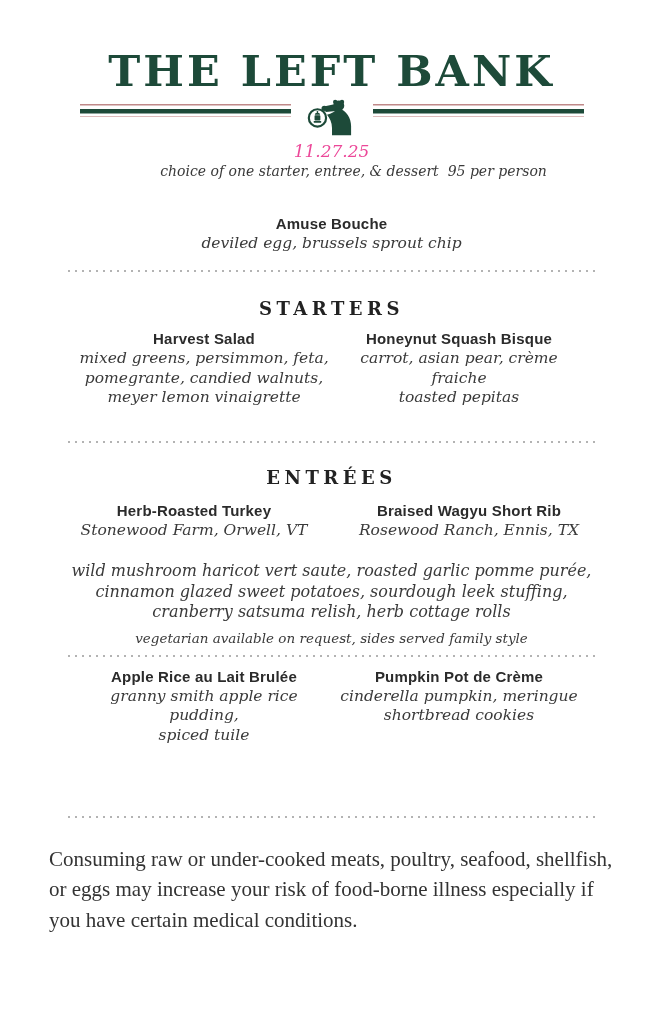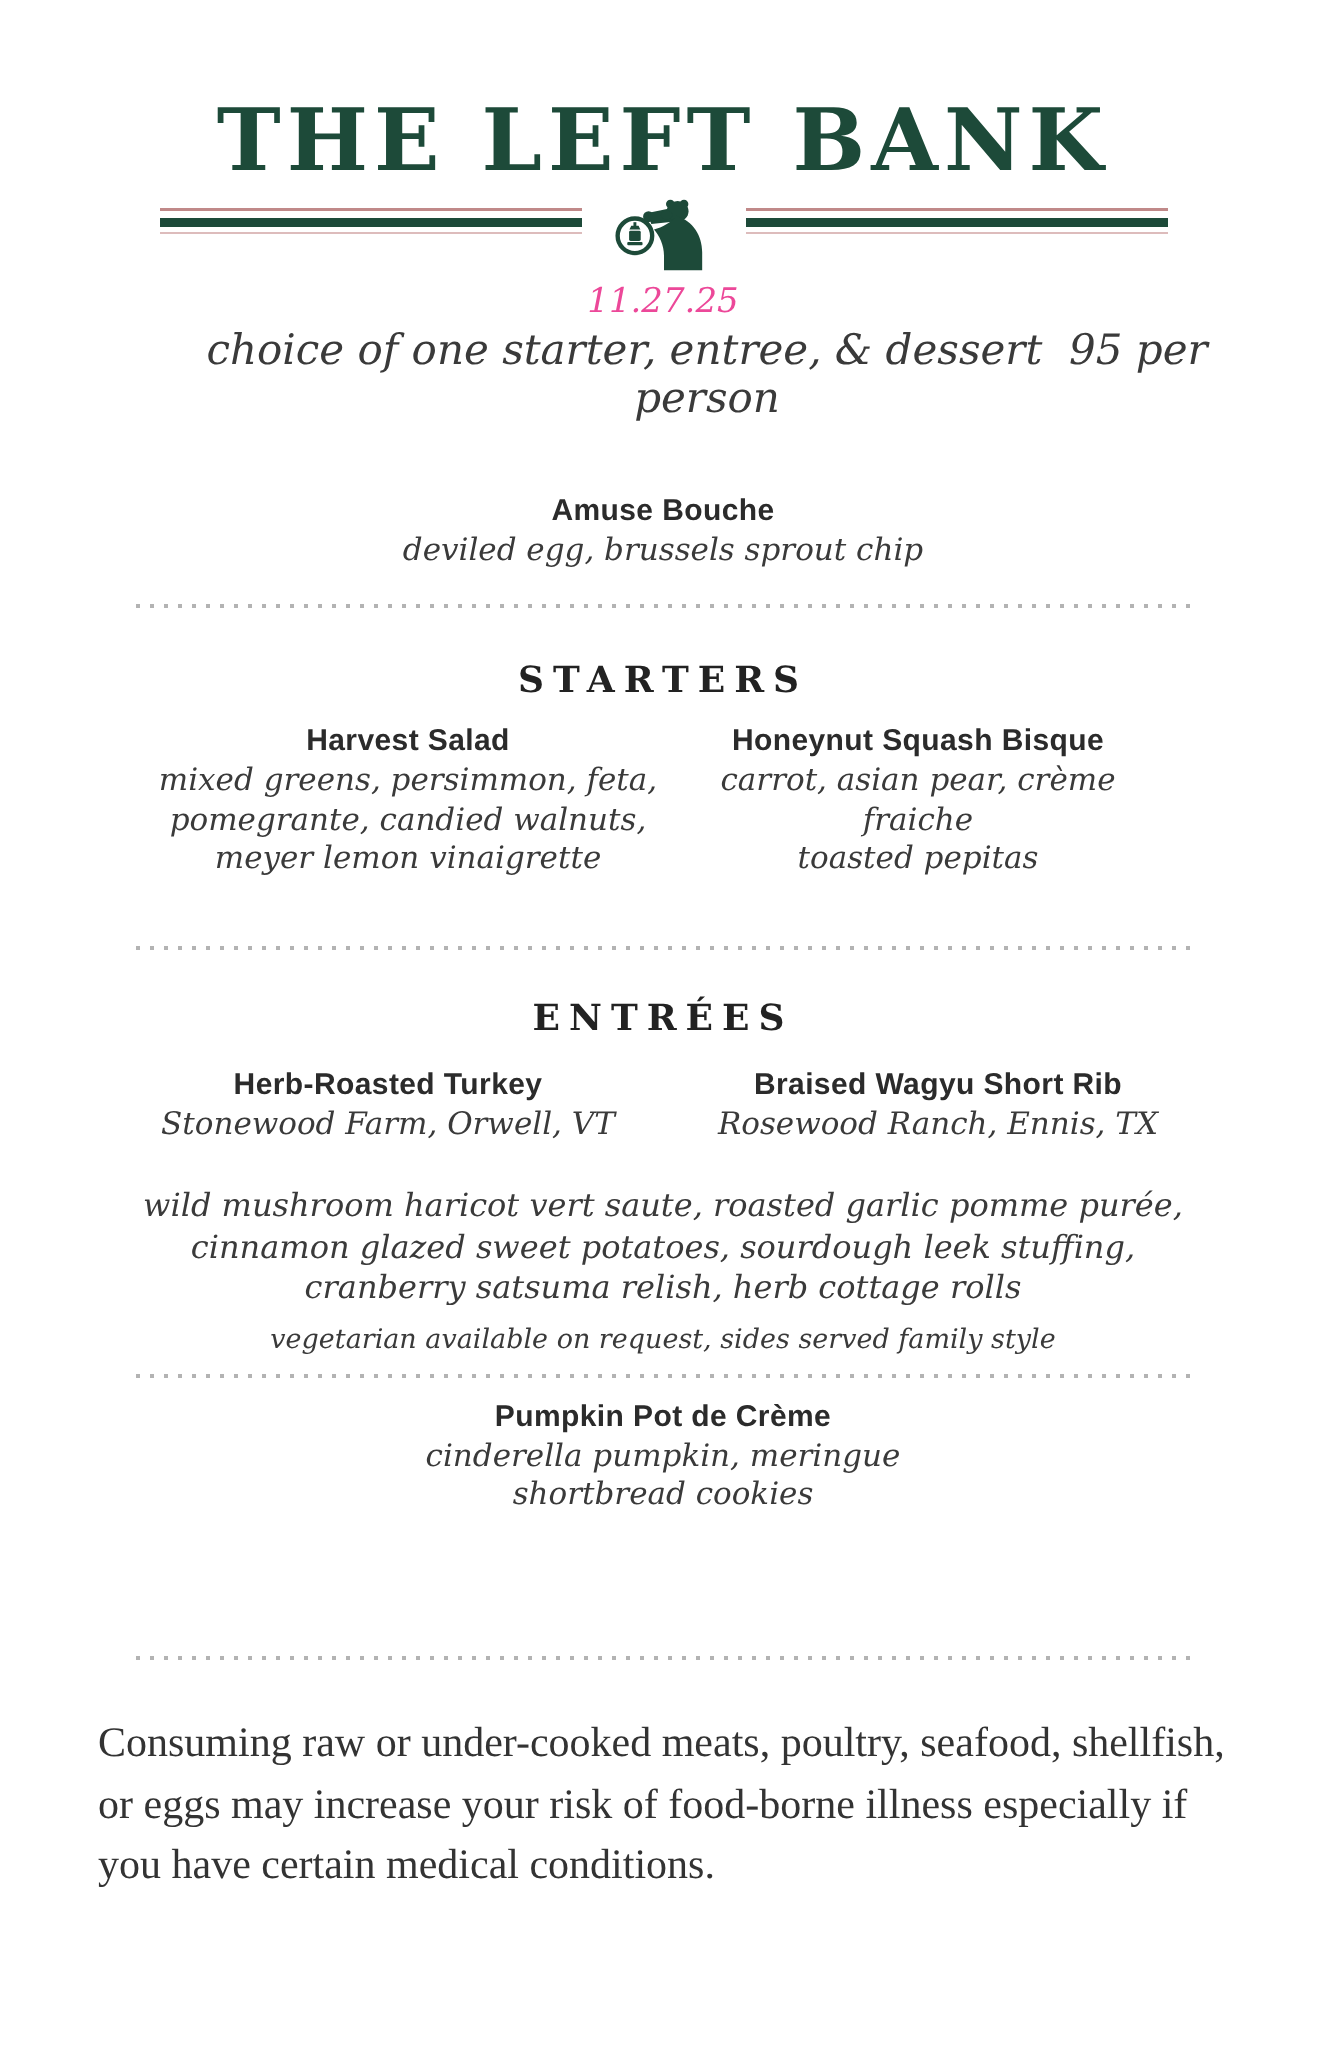--- a/index.html
+++ b/index.html
@@ -52,21 +52,21 @@
     margin-top:14px;
     font-family:"DejaVu Serif", serif;
     font-weight:bold;
     font-size:25px;
     letter-spacing:5px;
     color:#222;
   }
   .menu-subtitle{
     margin-top:2px;
     font-style:italic;
-    font-size:21px;
+    font-size:14px;
     font-family:"DejaVu Serif", serif;
     white-space:pre-wrap;
     color:#3a3a3a;
     padding-left:44px;
   }
 
   
   .dish-name{
     font-family:"Liberation Sans", sans-serif;
     font-weight:bold;
@@ -206,20 +206,25 @@
     <div>wild mushroom haricot vert saute, roasted garlic pomme purée,</div>
     <div>cinnamon glazed sweet potatoes, sourdough leek stuffing,</div>
     <div>cranberry satsuma relish, herb cottage rolls</div>
   </div>
   <div class="sides-note center">vegetarian available on request, sides served family style</div>
 
   <div class="dotted dotted-3"></div>
 
   <div class="cols desserts-cols">
     <div class="col">
+      <div class="dish-name">Apple Rice au Lait Brulée</div>
+      <div class="dish-desc">granny smith apple rice pudding,</div>
+      <div class="dish-desc">spiced tuile</div>
+    </div>
+    <div class="col">
       <div class="dish-name">Pumpkin Pot de Crème</div>
       <div class="dish-desc">cinderella pumpkin, meringue</div>
       <div class="dish-desc">shortbread cookies</div>
     </div>
   </div>
 
   <div class="dotted dotted-4"></div>
 
   <div class="disclaimer">Consuming raw or under-cooked meats, poultry, seafood, shellfish, or eggs may increase your risk of food-borne illness especially if you have certain medical conditions.</div>
 

